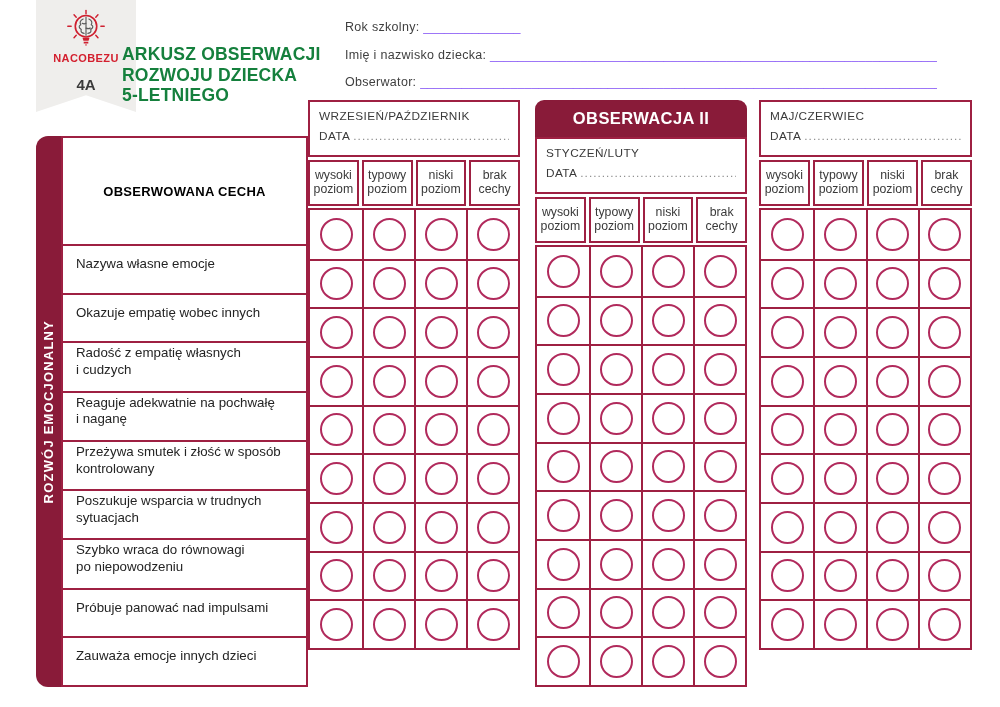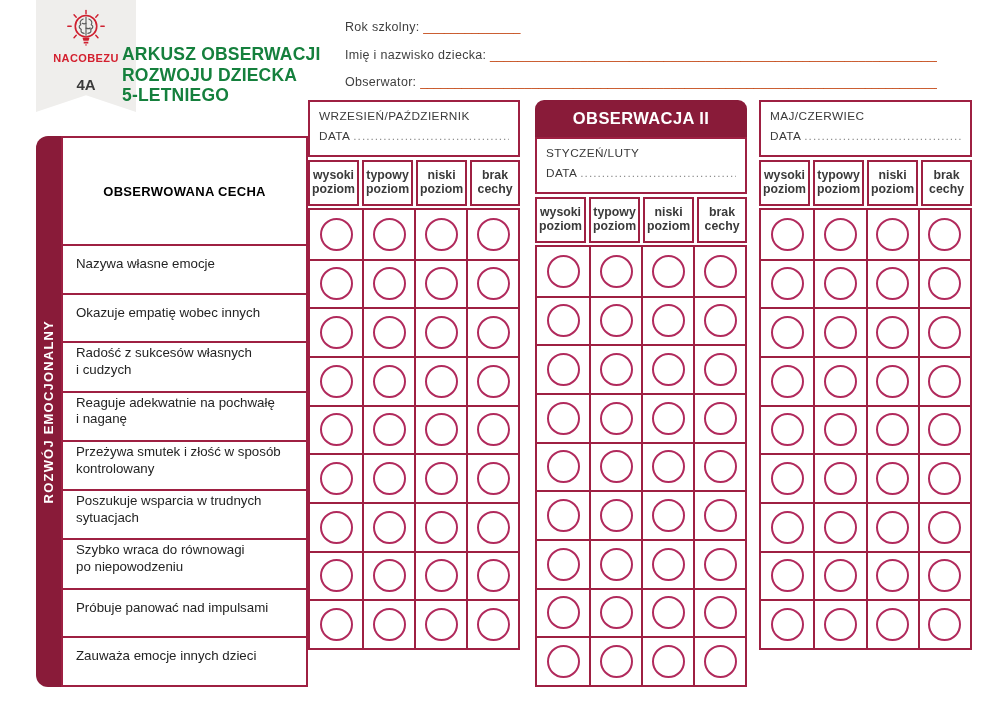--- a/index.html
+++ b/index.html
@@ -21,21 +21,21 @@
   .logo{margin-top:8px;width:46px;height:46px;}
   .brand{color:#d31f2e;font-weight:700;font-size:11px;letter-spacing:.4px;margin-top:-2px;}
   .code{color:#3a3a3a;font-weight:700;font-size:15px;margin-top:12px;}
 
   .title{position:absolute;left:122px;top:44px;width:200px;
     font-size:17.5px;font-weight:700;line-height:1.18;color:#15803d;letter-spacing:.2px;white-space:pre-line;}
 
   .fields{position:absolute;left:345px;top:20px;width:592px;}
   .field{height:16px;margin-bottom:11.5px;font-size:12.5px;color:#3f3f3f;letter-spacing:.3px;
     white-space:nowrap;overflow:hidden;}
-  .field .blank{color:#c2410c;letter-spacing:0;}
+  .field .blank{color:#8b5cf6;letter-spacing:0;}
 
   
   .sidebar{position:absolute;left:36px;top:136px;width:25px;height:551px;background:var(--maroon);
     border-radius:12px 0 0 12px;display:flex;align-items:center;justify-content:center;}
   .sidebar span{writing-mode:vertical-rl;transform:rotate(180deg);color:#fff;font-weight:700;
     font-size:13px;letter-spacing:1.2px;white-space:nowrap;}
 
   .cecha{position:absolute;left:61px;top:136px;width:247px;height:551px;
     border:2.5px solid var(--line);background:#fff;display:flex;flex-direction:column;}
   .cecha-header{height:106px;display:flex;align-items:center;justify-content:center;
@@ -46,21 +46,21 @@
   
   .obs{position:absolute;top:100px;width:212px;}
   .obs.o1{left:308px;} .obs.o2{left:535px;} .obs.o3{left:759px;width:213px;}
   .obs-bar{height:37px;background:var(--maroon);border-radius:9px 9px 0 0;
     display:flex;align-items:center;justify-content:center;color:#fff;
     font-size:16.5px;font-weight:600;letter-spacing:.4px;}
   .period{height:57px;border:2.5px solid var(--line);background:#fff;padding:7px 9px 16px 9px;overflow:hidden;}
   .period .pname{font-size:11.8px;color:#3a3a3a;letter-spacing:.4px;white-space:nowrap;}
   .period .pdate{margin-top:6px;font-size:11.8px;color:#3a3a3a;letter-spacing:.4px;white-space:nowrap;overflow:hidden;}
   .period .dots{color:#8a8a8a;letter-spacing:1px;}
-  .subhead{margin-top:3px;height:46px;display:grid;grid-template-columns:repeat(4,1fr);gap:3px;font-weight:bold;}
+  .subhead{margin-top:3px;height:46px;display:grid;grid-template-columns:repeat(4,1fr);gap:3px;}
   .subhead .sh{border:2.5px solid var(--line);background:#fff;display:flex;align-items:center;
     justify-content:center;text-align:center;font-size:12.3px;color:#3a3a3a;line-height:1.12;padding:2px;}
   .grid{margin-top:2px;height:442px;border:2.5px solid var(--line);background:#fff;
     display:grid;grid-template-columns:repeat(4,1fr);grid-template-rows:repeat(9,1fr);}
   .cell{display:flex;align-items:center;justify-content:center;}
   .cell.bl{border-left:2px solid var(--line);}
   .cell.bt{border-top:2px solid var(--line);}
   .circle{width:33px;height:33px;border:2.6px solid var(--circle);border-radius:50%;background:#fff;cursor:pointer;}
 </style>
 </head>
@@ -107,21 +107,21 @@
 
   <div class="sidebar">
     <span>ROZWÓJ EMOCJONALNY</span>
   </div>
 
   <div class="cecha">
     <div class="cecha-header">OBSERWOWANA CECHA</div>
 
   <div class="crow">Nazywa własne emocje</div>
       <div class="crow">Okazuje empatię wobec innych</div>
-      <div class="crow">Radość z sukcesów własnych
+      <div class="crow">Radość z empatię własnych
 i cudzych</div>
       <div class="crow">Reaguje adekwatnie na pochwałę
 i naganę</div>
       <div class="crow">Przeżywa smutek i złość w sposób
 kontrolowany</div>
       <div class="crow">Poszukuje wsparcia w trudnych
 sytuacjach</div>
       <div class="crow">Szybko wraca do równowagi
 po niepowodzeniu</div>
       <div class="crow">Próbuje panować nad impulsami</div>

